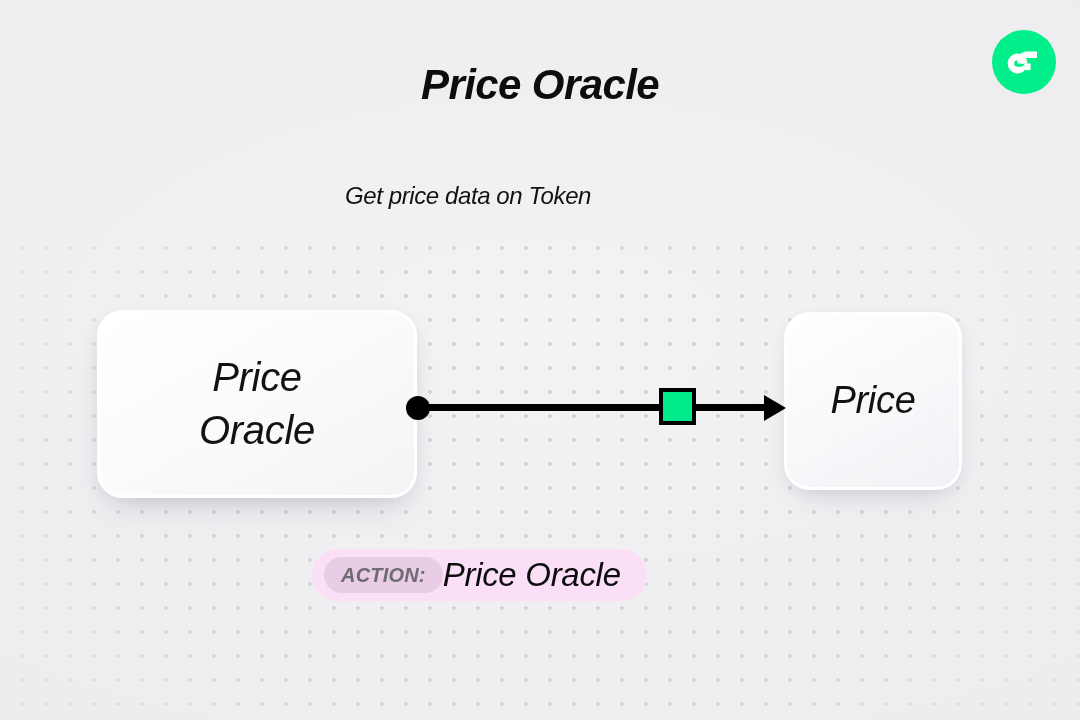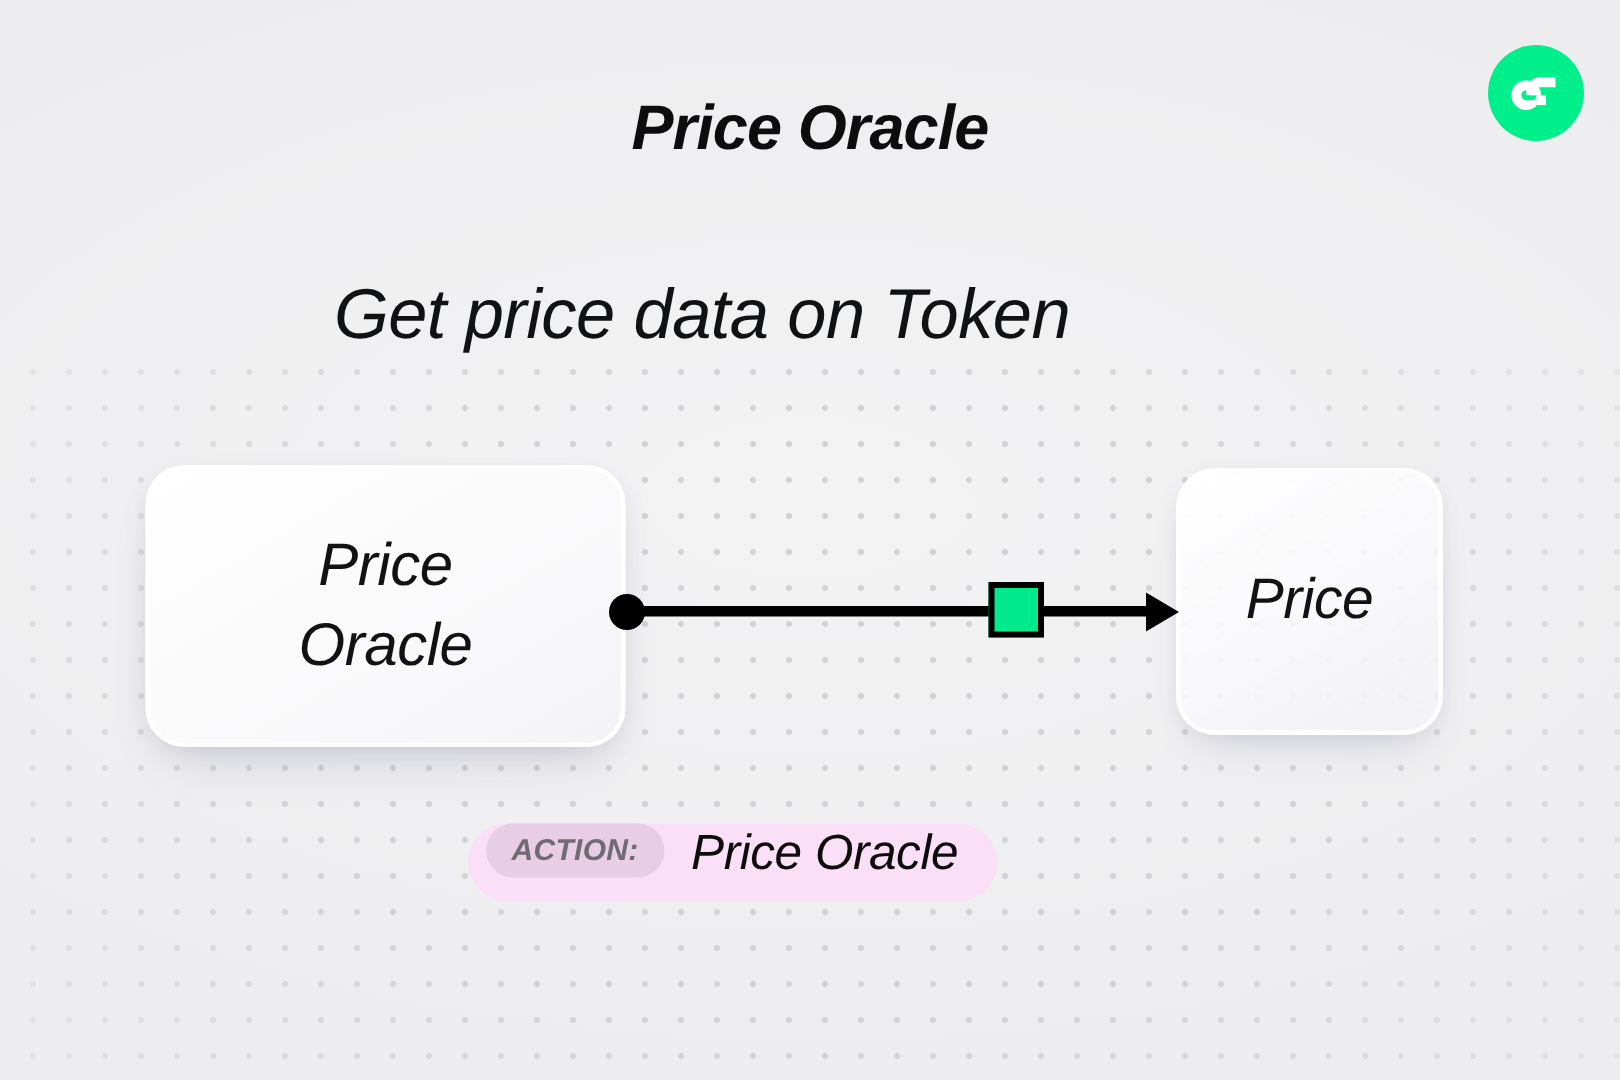--- a/index.html
+++ b/index.html
@@ -56,21 +56,21 @@
     letter-spacing: -0.6px;
     color: #0d0d0d;
     line-height: 1.1;
   }
   .page-subtitle {
     position: absolute;
     left: 0;
     top: 182px;
     width: 936px;
     text-align: center;
-    font-size: 47px;
+    font-size: 24px;
     font-weight: 400;
     letter-spacing: -0.4px;
     color: #111214;
     line-height: 1.15;
   }
 
   
   .logo {
     position: absolute;
     right: 24px;
@@ -174,21 +174,21 @@
   
   .action-badge {
     position: absolute;
     left: 312px;
     top: 549px;
     height: 52px;
     padding: 0 26px 0 12px;
     border-radius: 26px;
     background: #fbdff6;
     display: flex;
-    gap: 18px;
+    align-items: center;
   }
   .action-chip {
     height: 36px;
     padding: 0 17px;
     border-radius: 18px;
     background: #e9cde5;
     display: flex;
     align-items: center;
     justify-content: center;
     font-size: 20px;

